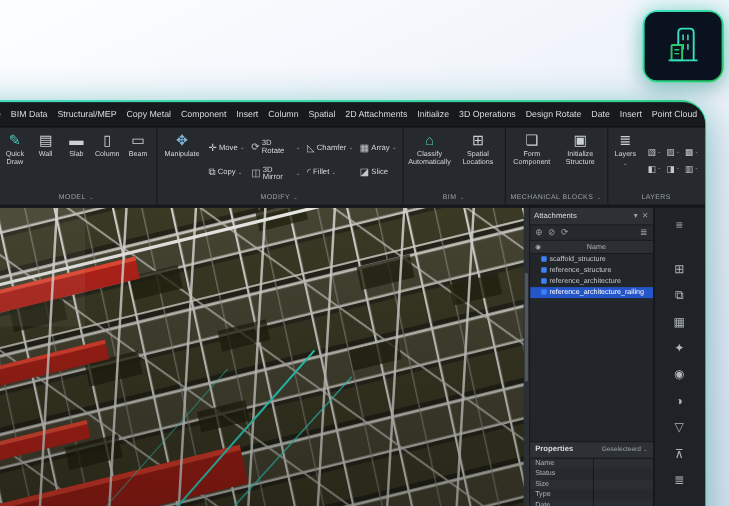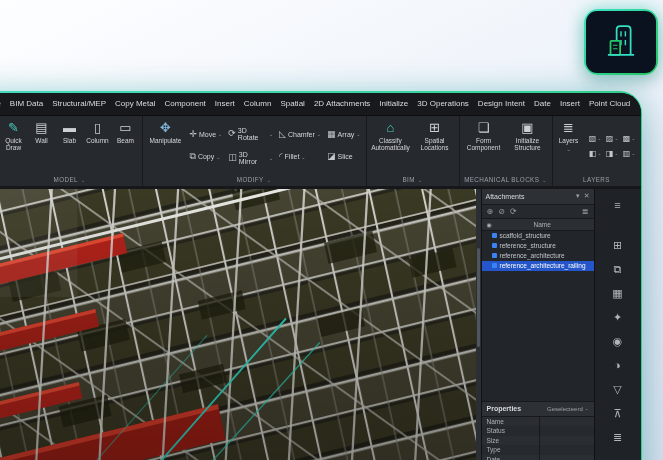--- a/index.html
+++ b/index.html
@@ -130,21 +130,21 @@
       <span class="menu-item">BIM Data</span>
       <span class="menu-item">Structural/MEP</span>
       <span class="menu-item">Copy Metal</span>
       <span class="menu-item">Component</span>
       <span class="menu-item">Insert</span>
       <span class="menu-item">Column</span>
       <span class="menu-item">Spatial</span>
       <span class="menu-item">2D Attachments</span>
       <span class="menu-item">Initialize</span>
       <span class="menu-item">3D Operations</span>
-      <span class="menu-item">Design Intent</span>
+      <span class="menu-item">Design Rotate</span>
       <span class="menu-item">Date</span>
       <span class="menu-item">Insert</span>
       <span class="menu-item">Point Cloud</span>
     </div>
 
     <div class="ribbon">
 
       <div class="rgroup">
         <div class="rtools">
           <div class="ltool">

